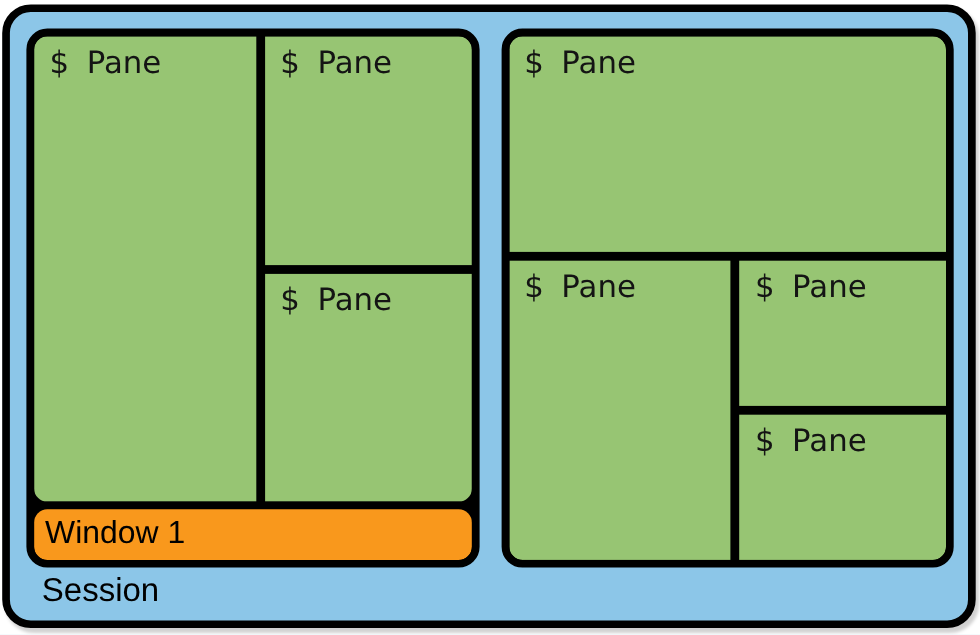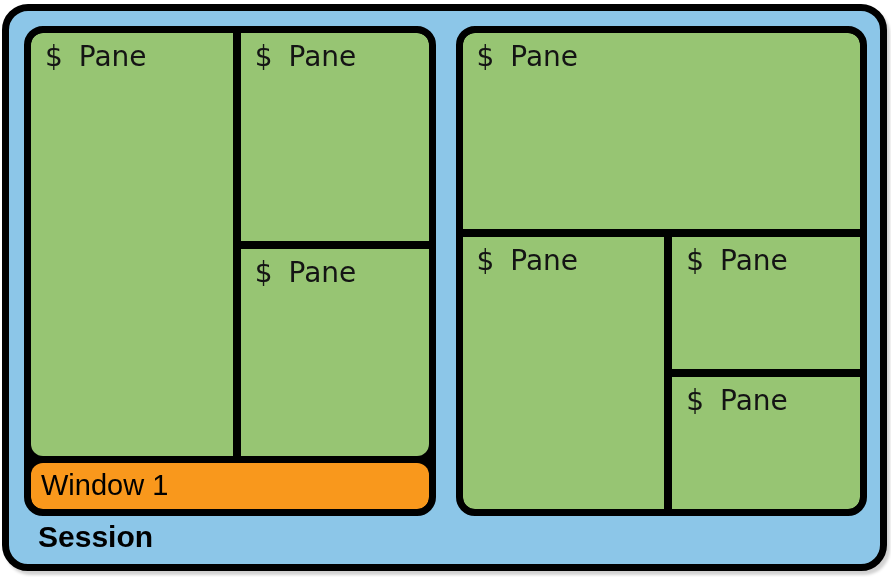--- a/index.html
+++ b/index.html
@@ -105,21 +105,20 @@
     font-size: 29px;
     color: #000;
     white-space: nowrap;
   }
   
   .session-label {
     flex: 1;
     padding: 4px 0 0 29px;
     font-size: 30px;
     color: #000;
-    font-weight: bold;
   }
 </style>
 </head>
 <body>
 
 <div class="stage">
   <div class="session">
 
     <div class="windows-row">
 

